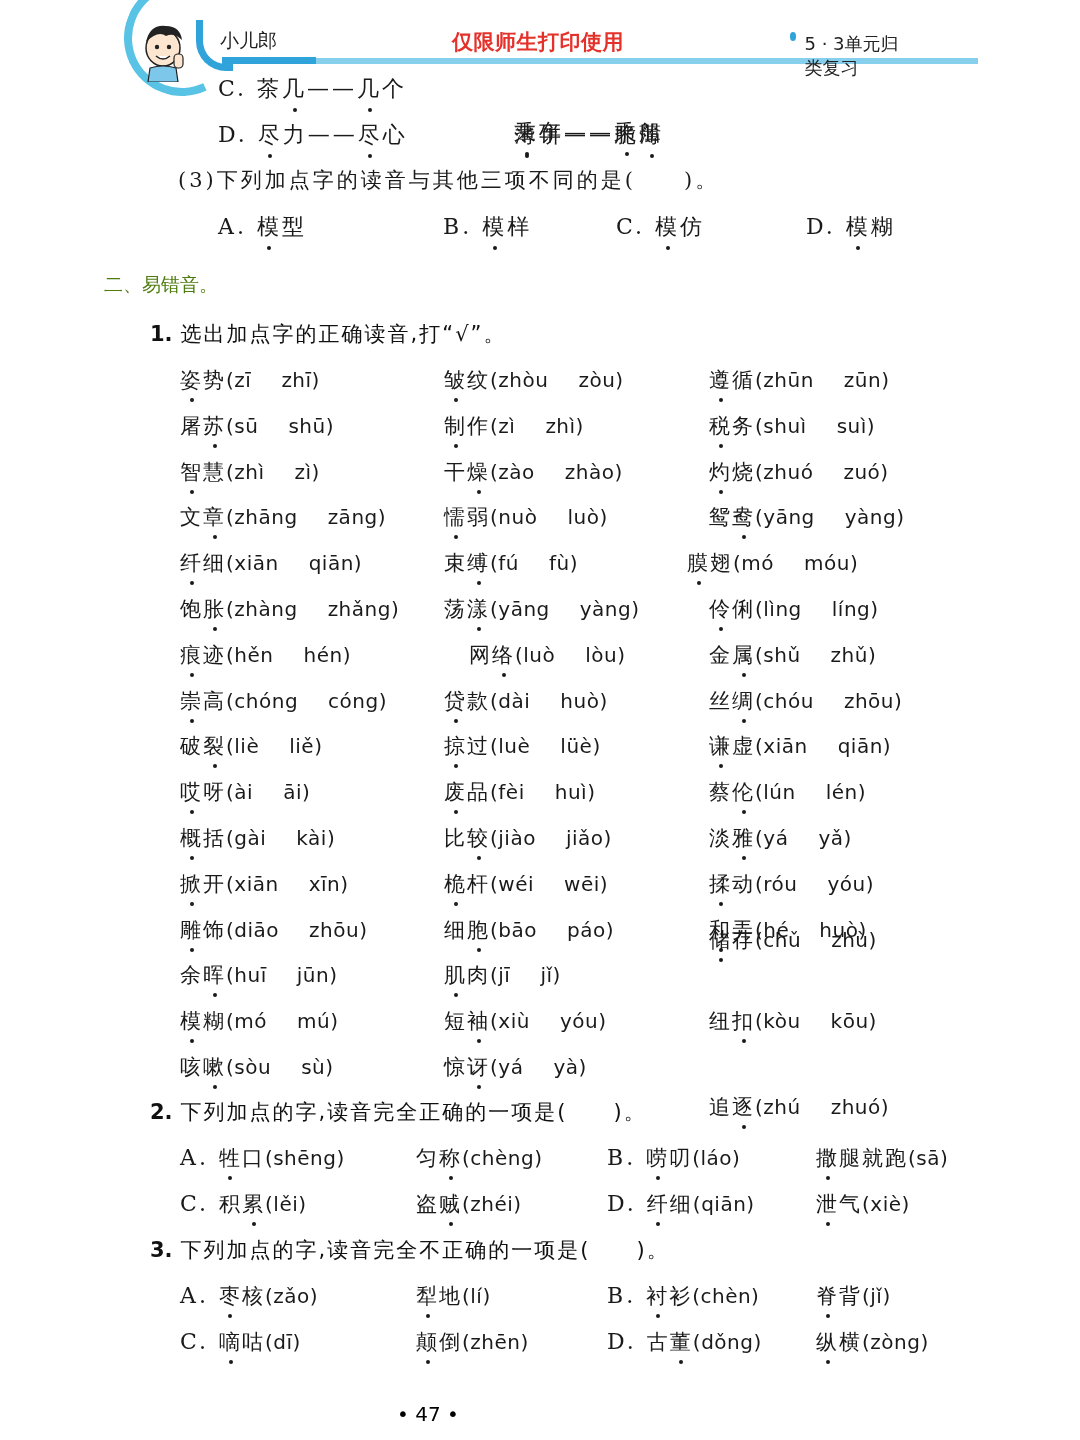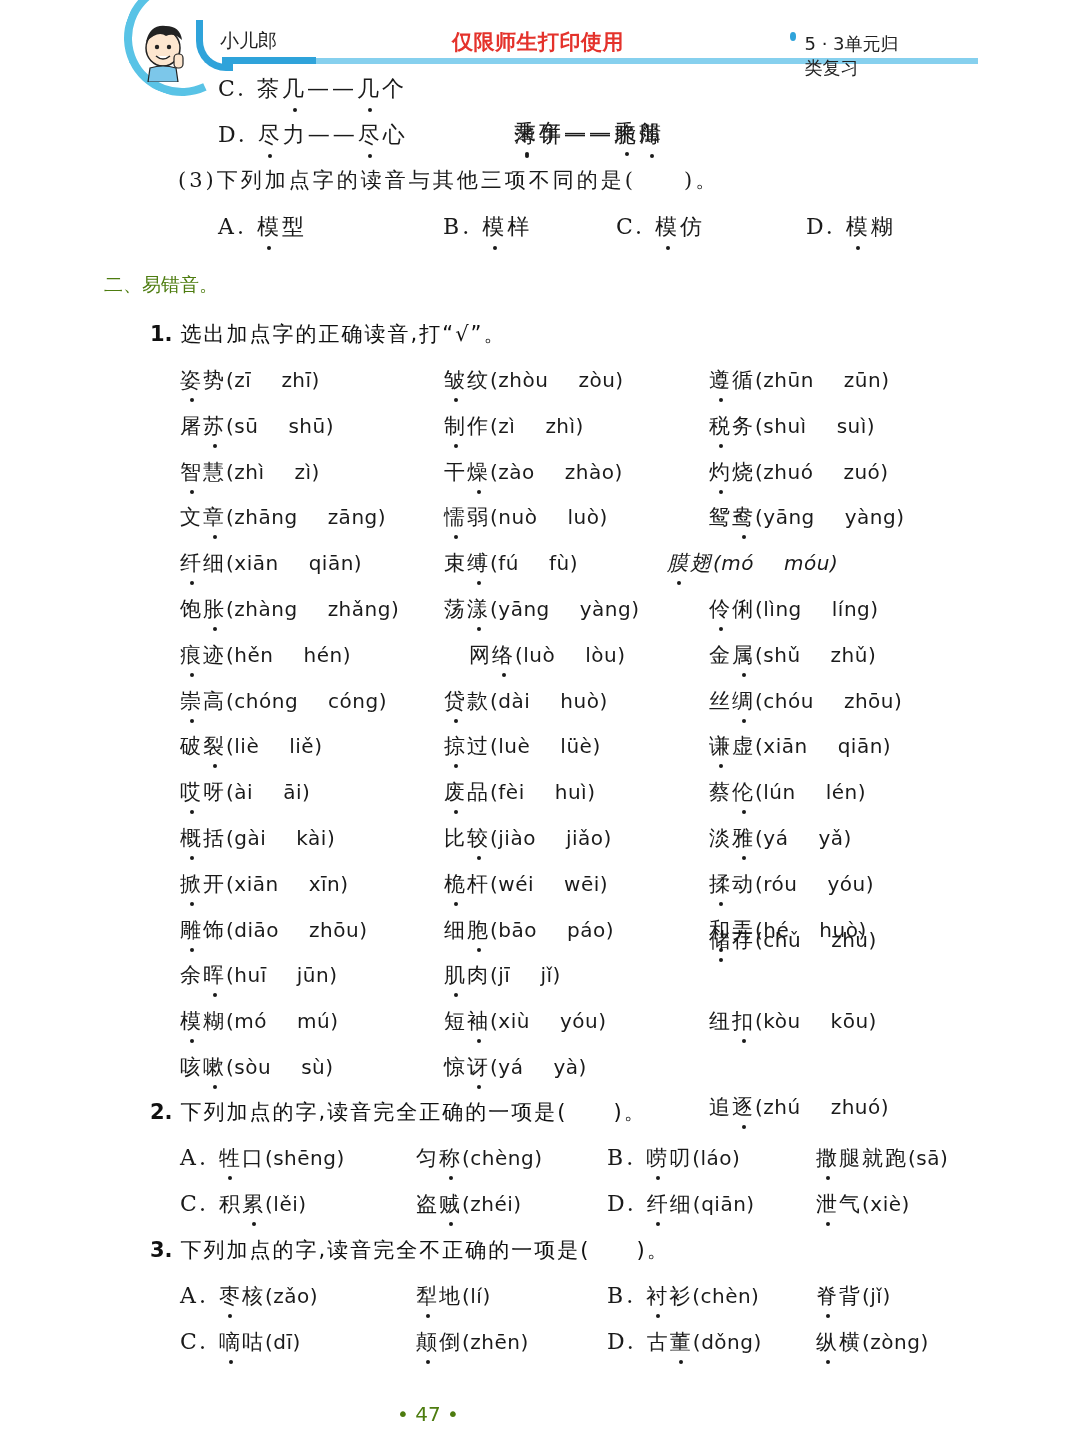--- a/index.html
+++ b/index.html
@@ -44,21 +44,21 @@
     position: absolute; left: 104px; top: 272px; font-family: Liberation Mono, monospace;
     font-size: 19px; color: #4d7c0f;
   }
   .sub-q { font-family: "DejaVu Sans", sans-serif; font-size: 21px; letter-spacing: 2px; color: #111; }
   .sub-q .num { font-weight: bold; letter-spacing: 0; margin-right: 8px; }
   .word { font-size: 21px; letter-spacing: 2px; }
   .pinyin { font-family: "DejaVu Sans", sans-serif; font-size: 20px; letter-spacing: 0.5px; }
   .pinyin .gap { display: inline-block; width: 30px; }
   .page-num {
     position: absolute; left: 0; width: 856px; top: 1402px; text-align: center;
-    font-family: "DejaVu Sans", sans-serif; font-size: 20px; color: #4d7c0f;
+    font-family: "DejaVu Sans", sans-serif; font-size: 20px; color: #000000;
   }
 </style>
 </head>
 <body>
 
 <div class="header">
   <div class="header-arc"></div>
   <svg class="mascot" viewBox="0 0 56 60">
     <ellipse cx="27" cy="26" rx="17" ry="18" fill="#fde6cf" stroke="#222" stroke-width="1.5"></ellipse>
     <path d="M10 20 Q14 2 30 4 Q44 4 46 18 Q38 10 30 14 Q22 8 10 20Z" fill="#222"></path>
@@ -117,21 +117,21 @@
 <div class="abs" style="left: 444px; top: 411.8px;"><span class="word"><span class="em">制</span><span>作</span></span><span class="pinyin"><span>(</span><span>zì</span><span class="gap"></span><span>zhì</span><span>)</span></span></div>
 <div class="abs" style="left: 709px; top: 411.8px;"><span class="word"><span class="em">税</span><span>务</span></span><span class="pinyin"><span>(</span><span>shuì</span><span class="gap"></span><span>suì</span><span>)</span></span></div>
 <div class="abs" style="left: 180px; top: 457.6px;"><span class="word"><span class="em">智</span><span>慧</span></span><span class="pinyin"><span>(</span><span>zhì</span><span class="gap"></span><span>zì</span><span>)</span></span></div>
 <div class="abs" style="left: 444px; top: 457.6px;"><span class="word"><span>干</span><span class="em">燥</span></span><span class="pinyin"><span>(</span><span>zào</span><span class="gap"></span><span>zhào</span><span>)</span></span></div>
 <div class="abs" style="left: 709px; top: 457.6px;"><span class="word"><span class="em">灼</span><span>烧</span></span><span class="pinyin"><span>(</span><span>zhuó</span><span class="gap"></span><span>zuó</span><span>)</span></span></div>
 <div class="abs" style="left: 180px; top: 503.4px;"><span class="word"><span>文</span><span class="em">章</span></span><span class="pinyin"><span>(</span><span>zhāng</span><span class="gap"></span><span>zāng</span><span>)</span></span></div>
 <div class="abs" style="left: 444px; top: 503.4px;"><span class="word"><span class="em">懦</span><span>弱</span></span><span class="pinyin"><span>(</span><span>nuò</span><span class="gap"></span><span>luò</span><span>)</span></span></div>
 <div class="abs" style="left: 709px; top: 503.4px;"><span class="word"><span>鸳</span><span class="em">鸯</span></span><span class="pinyin"><span>(</span><span>yāng</span><span class="gap"></span><span>yàng</span><span>)</span></span></div>
 <div class="abs" style="left: 180px; top: 549.2px;"><span class="word"><span class="em">纤</span><span>细</span></span><span class="pinyin"><span>(</span><span>xiān</span><span class="gap"></span><span>qiān</span><span>)</span></span></div>
 <div class="abs" style="left: 444px; top: 549.2px;"><span class="word"><span>束</span><span class="em">缚</span></span><span class="pinyin"><span>(</span><span>fú</span><span class="gap"></span><span>fù</span><span>)</span></span></div>
-<div class="abs" style="left: 667px; top: 549.2px; font-style: italic;"><span class="word"><span class="em">膜</span><span>翅</span></span><span class="pinyin"><span>(</span><span>mó</span><span class="gap"></span><span>móu</span><span>)</span></span></div>
+<div class="abs" style="left: 687px; top: 549.2px;"><span class="word"><span class="em">膜</span><span>翅</span></span><span class="pinyin"><span>(</span><span>mó</span><span class="gap"></span><span>móu</span><span>)</span></span></div>
 <div class="abs" style="left: 180px; top: 595px;"><span class="word"><span>饱</span><span class="em">胀</span></span><span class="pinyin"><span>(</span><span>zhàng</span><span class="gap"></span><span>zhǎng</span><span>)</span></span></div>
 <div class="abs" style="left: 444px; top: 595px;"><span class="word"><span>荡</span><span class="em">漾</span></span><span class="pinyin"><span>(</span><span>yāng</span><span class="gap"></span><span>yàng</span><span>)</span></span></div>
 <div class="abs" style="left: 709px; top: 595px;"><span class="word"><span class="em">伶</span><span>俐</span></span><span class="pinyin"><span>(</span><span>lìng</span><span class="gap"></span><span>líng</span><span>)</span></span></div>
 <div class="abs" style="left: 180px; top: 640.8px;"><span class="word"><span class="em">痕</span><span>迹</span></span><span class="pinyin"><span>(</span><span>hěn</span><span class="gap"></span><span>hén</span><span>)</span></span></div>
 <div class="abs" style="left: 444px; top: 640.8px; margin-left: 25px;"><span class="word"><span>网</span><span class="em">络</span></span><span class="pinyin"><span>(</span><span>luò</span><span class="gap"></span><span>lòu</span><span>)</span></span></div>
 <div class="abs" style="left: 709px; top: 640.8px;"><span class="word"><span>金</span><span class="em">属</span></span><span class="pinyin"><span>(</span><span>shǔ</span><span class="gap"></span><span>zhǔ</span><span>)</span></span></div>
 <div class="abs" style="left: 180px; top: 686.6px;"><span class="word"><span class="em">崇</span><span>高</span></span><span class="pinyin"><span>(</span><span>chóng</span><span class="gap"></span><span>cóng</span><span>)</span></span></div>
 <div class="abs" style="left: 444px; top: 686.6px;"><span class="word"><span class="em">贷</span><span>款</span></span><span class="pinyin"><span>(</span><span>dài</span><span class="gap"></span><span>huò</span><span>)</span></span></div>
 <div class="abs" style="left: 709px; top: 686.6px;"><span class="word"><span>丝</span><span class="em">绸</span></span><span class="pinyin"><span>(</span><span>chóu</span><span class="gap"></span><span>zhōu</span><span>)</span></span></div>
 <div class="abs" style="left: 180px; top: 732.4px;"><span class="word"><span>破</span><span class="em">裂</span></span><span class="pinyin"><span>(</span><span>liè</span><span class="gap"></span><span>liě</span><span>)</span></span></div>

